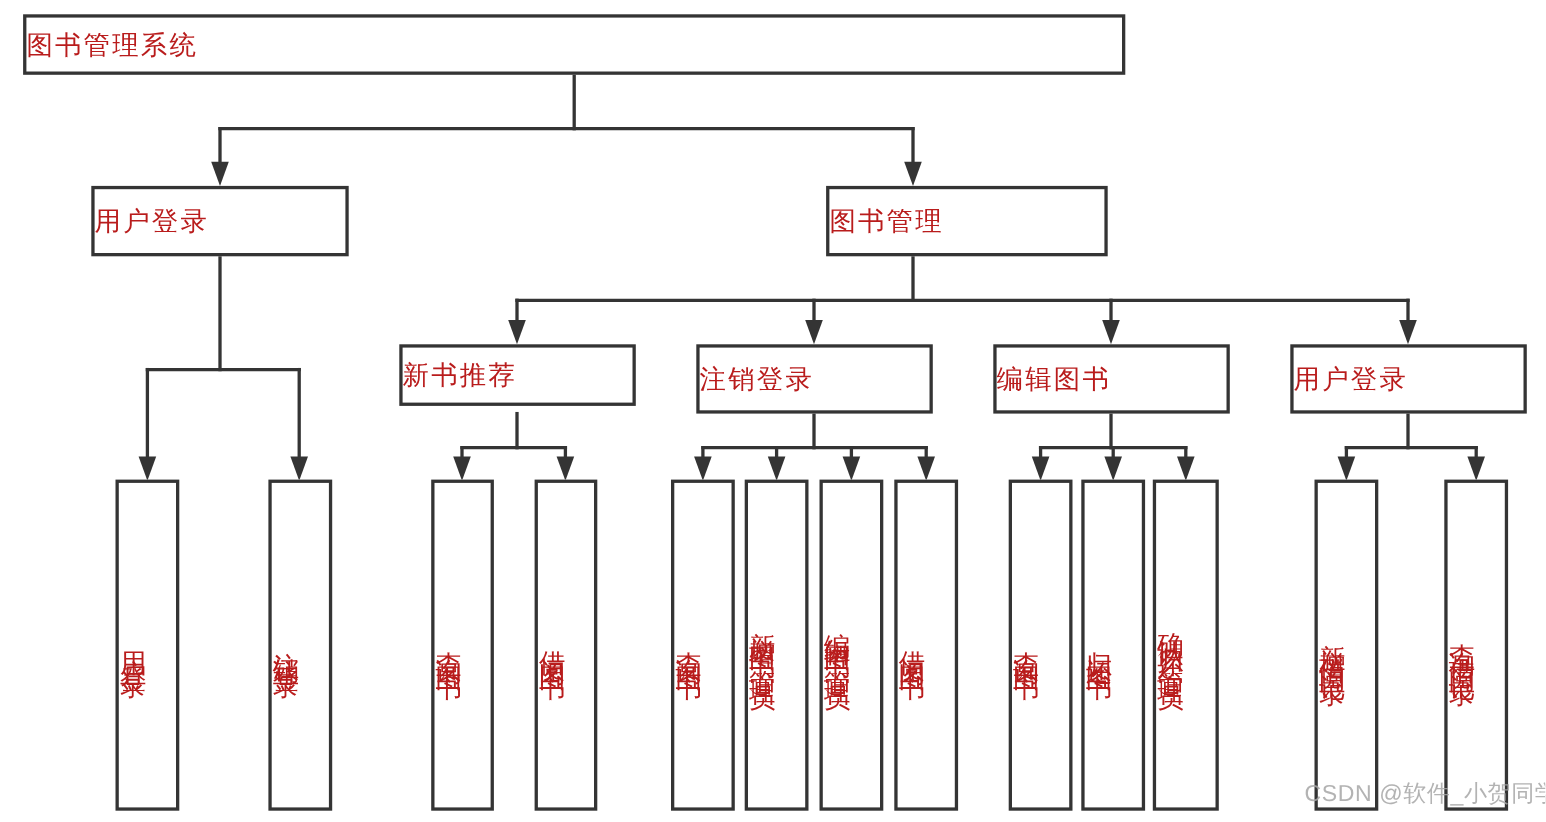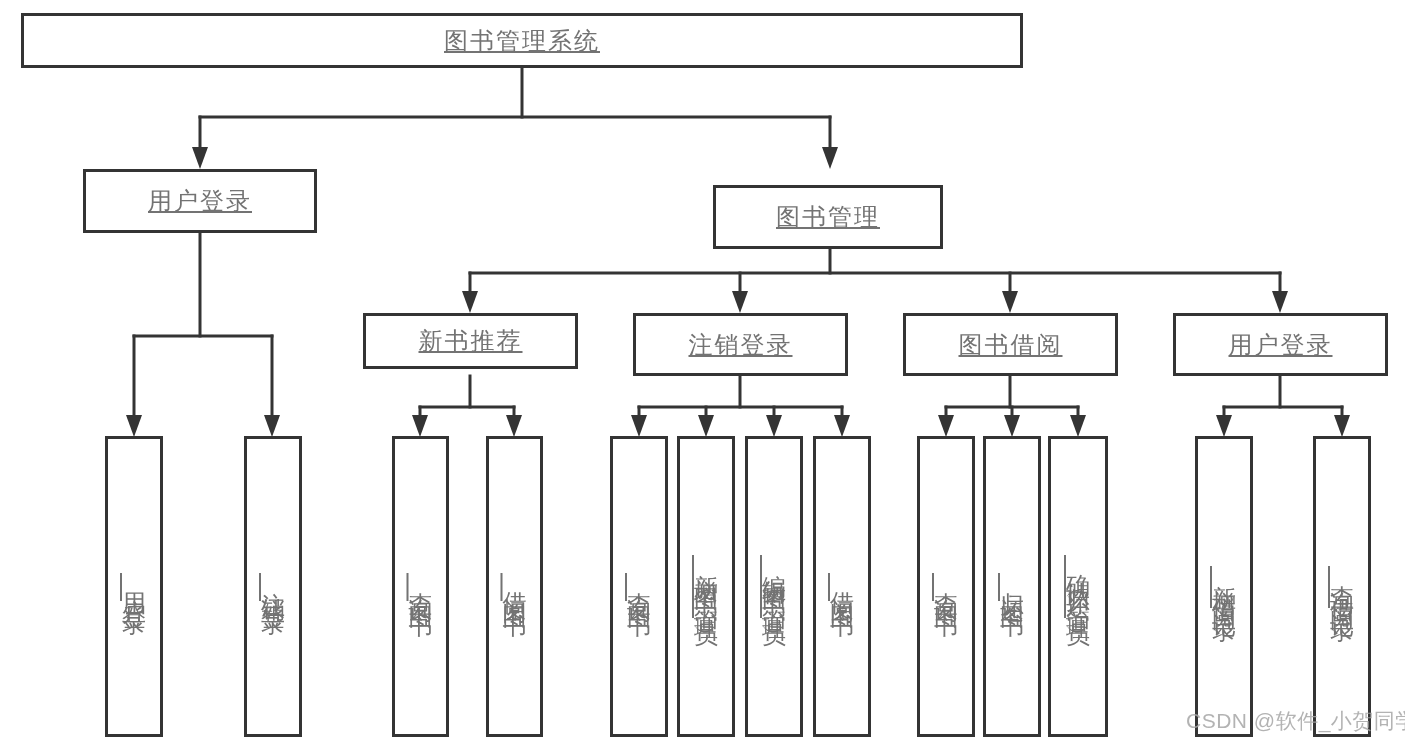--- a/index.html
+++ b/index.html
@@ -11,23 +11,21 @@
     overflow:hidden;
   }
   .connectors{position:absolute;left:0;top:0;width:1405px;height:747px;}
   .node{
     position:absolute;
     box-sizing:border-box;
     border:3px solid #343434;
     background:#ffffff;
     display:flex;
     align-items:center;
-    justify-content:center;
-    color:#737373;
-    text-decoration:underline;
+    color:#b91c1c;
   }
   .node.h .label{
     font-size:24px;
     letter-spacing:2px;
     white-space:nowrap;
   }
   .node.v .label{
     writing-mode:vertical-rl;
     text-orientation:mixed;
     font-size:24px;
@@ -103,31 +101,31 @@
       <line x1="1342" y1="407" x2="1342" y2="423" stroke="#343434" stroke-width="3" stroke-linecap="square"></line>
       <polygon points="1334,415 1350,415 1342,437" fill="#343434"></polygon>
     </svg>
   <div id="nodes">
       <div class="node h" style="left: 21px; top: 13px; width: 1002px; height: 55px;">
         <span class="label">图书管理系统</span>
       </div>
       <div class="node h" style="left: 83px; top: 169px; width: 234px; height: 64px;">
         <span class="label">用户登录</span>
       </div>
-      <div class="node h" style="left: 713px; top: 169px; width: 230px; height: 64px; margin-top: 16px;">
+      <div class="node h" style="left: 751px; top: 169px; width: 256px; height: 64px;">
         <span class="label">图书管理</span>
       </div>
       <div class="node h" style="left: 363px; top: 313px; width: 215px; height: 56px;">
         <span class="label">新书推荐</span>
       </div>
       <div class="node h" style="left: 633px; top: 313px; width: 215px; height: 63px;">
         <span class="label">注销登录</span>
       </div>
       <div class="node h" style="left: 903px; top: 313px; width: 215px; height: 63px;">
-        <span class="label">图书借阅</span>
+        <span class="label">编辑图书</span>
       </div>
       <div class="node h" style="left: 1173px; top: 313px; width: 215px; height: 63px;">
         <span class="label">用户登录</span>
       </div>
       <div class="node v" style="left: 105px; top: 436px; width: 58px; height: 301px;">
         <span class="label">用户登录</span>
       </div>
       <div class="node v" style="left: 244px; top: 436px; width: 58px; height: 301px;">
         <span class="label">注销登录</span>
       </div>

